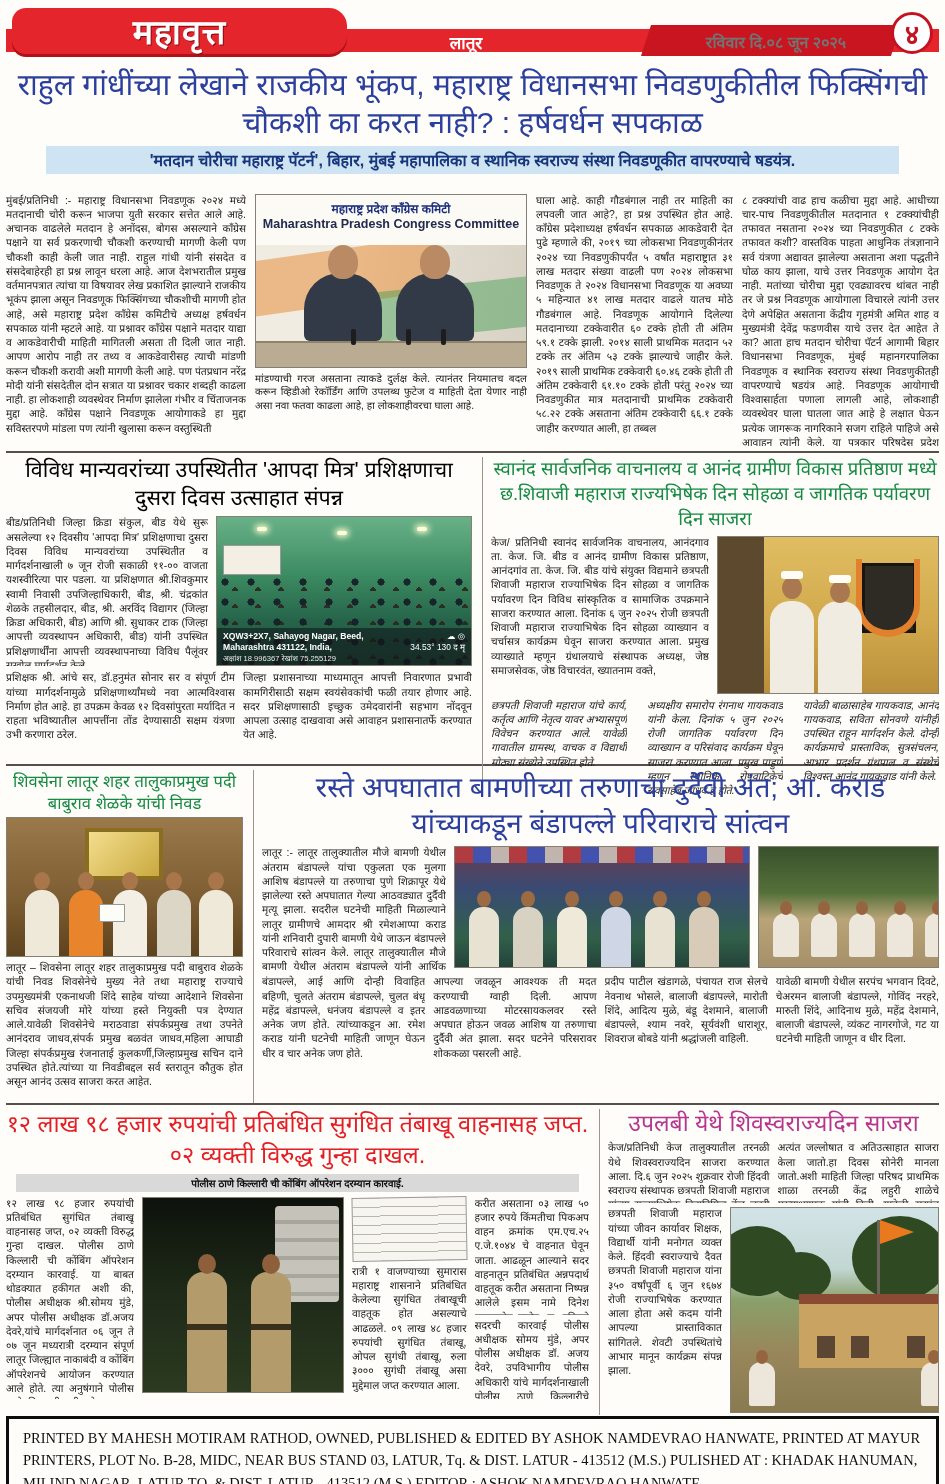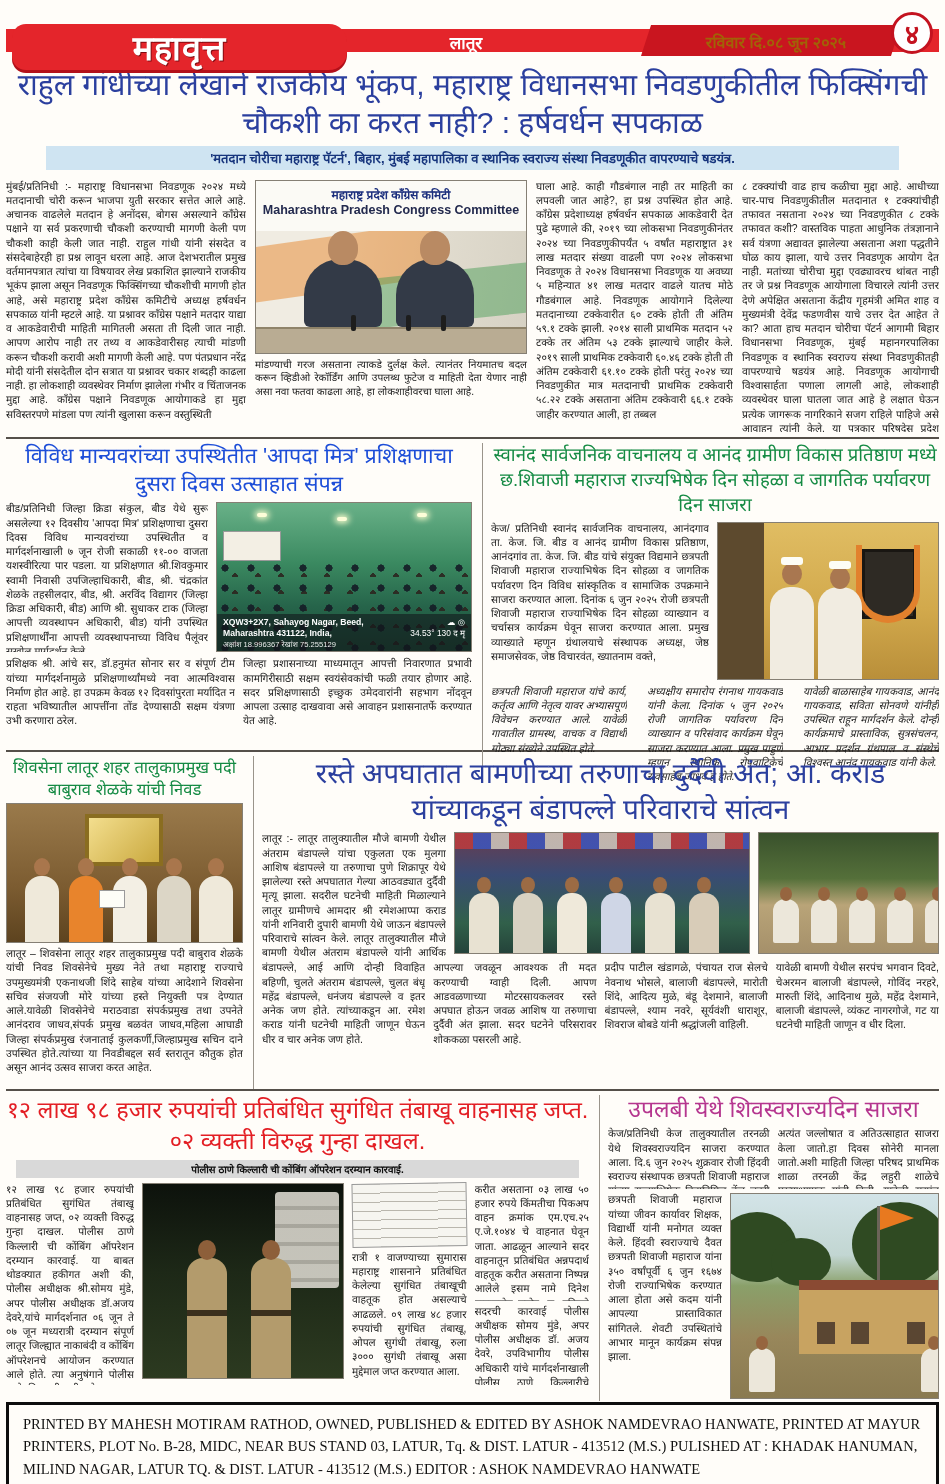--- a/index.html
+++ b/index.html
@@ -6,35 +6,35 @@
   html,body { background:#e9e7e2; }
   .page {
     width:945px; height:1484px; margin:0 auto; background:#fffdf9;
     font-family:"Liberation Sans", sans-serif; position:relative;
     padding:4px 6px; overflow:hidden;
   }
   
   .masthead { position:relative; height:56px; }
   .mast-strip { position:absolute; left:0; right:0; top:25px; height:23px; background:#e4252b; }
   .mast-strip-dark { position:absolute; left:640px; width:250px; top:21px; height:31px; background:#c9151f; transform:skewX(-18deg); }
-  .mast-left { position:absolute; left:6px; top:20px; width:335px; height:46px; background:#e4252b; border-radius:14px 18px 18px 14px; display:flex; align-items:center; justify-content:center; box-shadow:0 3px 0 #b31019; }
+  .mast-left { position:absolute; left:6px; top:4px; width:335px; height:46px; background:#e4252b; border-radius:14px 18px 18px 14px; display:flex; align-items:center; justify-content:center; box-shadow:0 3px 0 #b31019; }
   .paper-name { color:#fff; font-size:34px; font-weight:bold; letter-spacing:1px; text-shadow:1px 1px 0 #7e0a10; }
   .mast-city { position:absolute; left:370px; top:27px; width:180px; text-align:center; color:#fff; font-weight:bold; font-size:17px; }
-  .mast-date { position:absolute; left:660px; top:27px; width:220px; text-align:center; color:#a16207; font-weight:bold; font-size:16px; }
+  .mast-date { position:absolute; left:660px; top:27px; width:220px; text-align:center; color:#737373; font-weight:bold; font-size:16px; }
   .page-circle { position:absolute; right:6px; top:8px; width:42px; height:42px; background:#fff; border:3px solid #c41320; border-radius:50%; color:#c41320; font-weight:bold; font-size:27px; display:flex; align-items:center; justify-content:center; z-index:2; }
   
   .col { font-size:10.4px; line-height:1.37; text-align:justify; color:#1b1b1b; overflow:hidden; }
   .photo { position:relative; overflow:hidden; border:1px solid #857f74; background:#d946ef; }
   .hl { text-align:center; font-weight:normal; overflow:hidden; }
   .hl-blue { color:#2b3f9e; }
   .hl-green { color:#148a43; }
-  .hl-purple { color:#1d4ed8; }
+  .hl-purple { color:#000000; }
   .hl-red { color:#e31e24; }
   .hl-magenta { color:#b5368f; }
-  .strap { background:#cfe4f2; color:#17357d; font-weight:bold; text-align:center; font-size:13px; padding:3px 4px; margin:4px 40px 10px; }
+  .strap { background:#cfe4f2; color:#17357d; font-weight:bold; text-align:center; font-size:16px; padding:3px 4px; margin:4px 40px 20px; }
   .strap-gray { background:#d9d9d9; color:#111; font-weight:bold; text-align:center; font-size:10px; padding:2px 4px; margin:3px 10px 5px; }
   .sect { border-top:2px solid #55504a; padding-top:4px; margin-top:5px; }
   
   .lead-hl { font-size:30px; line-height:1.26; margin-top:6px; }
   .lead-body { display:grid; grid-template-columns:240px 272px 1fr 1fr; gap:9px; height:252px; }
   .press-photo { height:174px; }
   .pp-banner { position:absolute; top:0; left:0; right:0; height:50px; background:#fbfaf5; text-align:center; padding-top:5px; }
   .pp-b1 { color:#1c2f7d; font-weight:bold; font-size:12px; }
   .pp-b2 { color:#232a4e; font-weight:bold; font-size:12.5px; }
   .pp-stage { position:absolute; top:50px; left:0; right:0; bottom:26px; background:linear-gradient(100deg,#f0ece2 30%,#e2ddd0 60%,#d7d2c4); }

